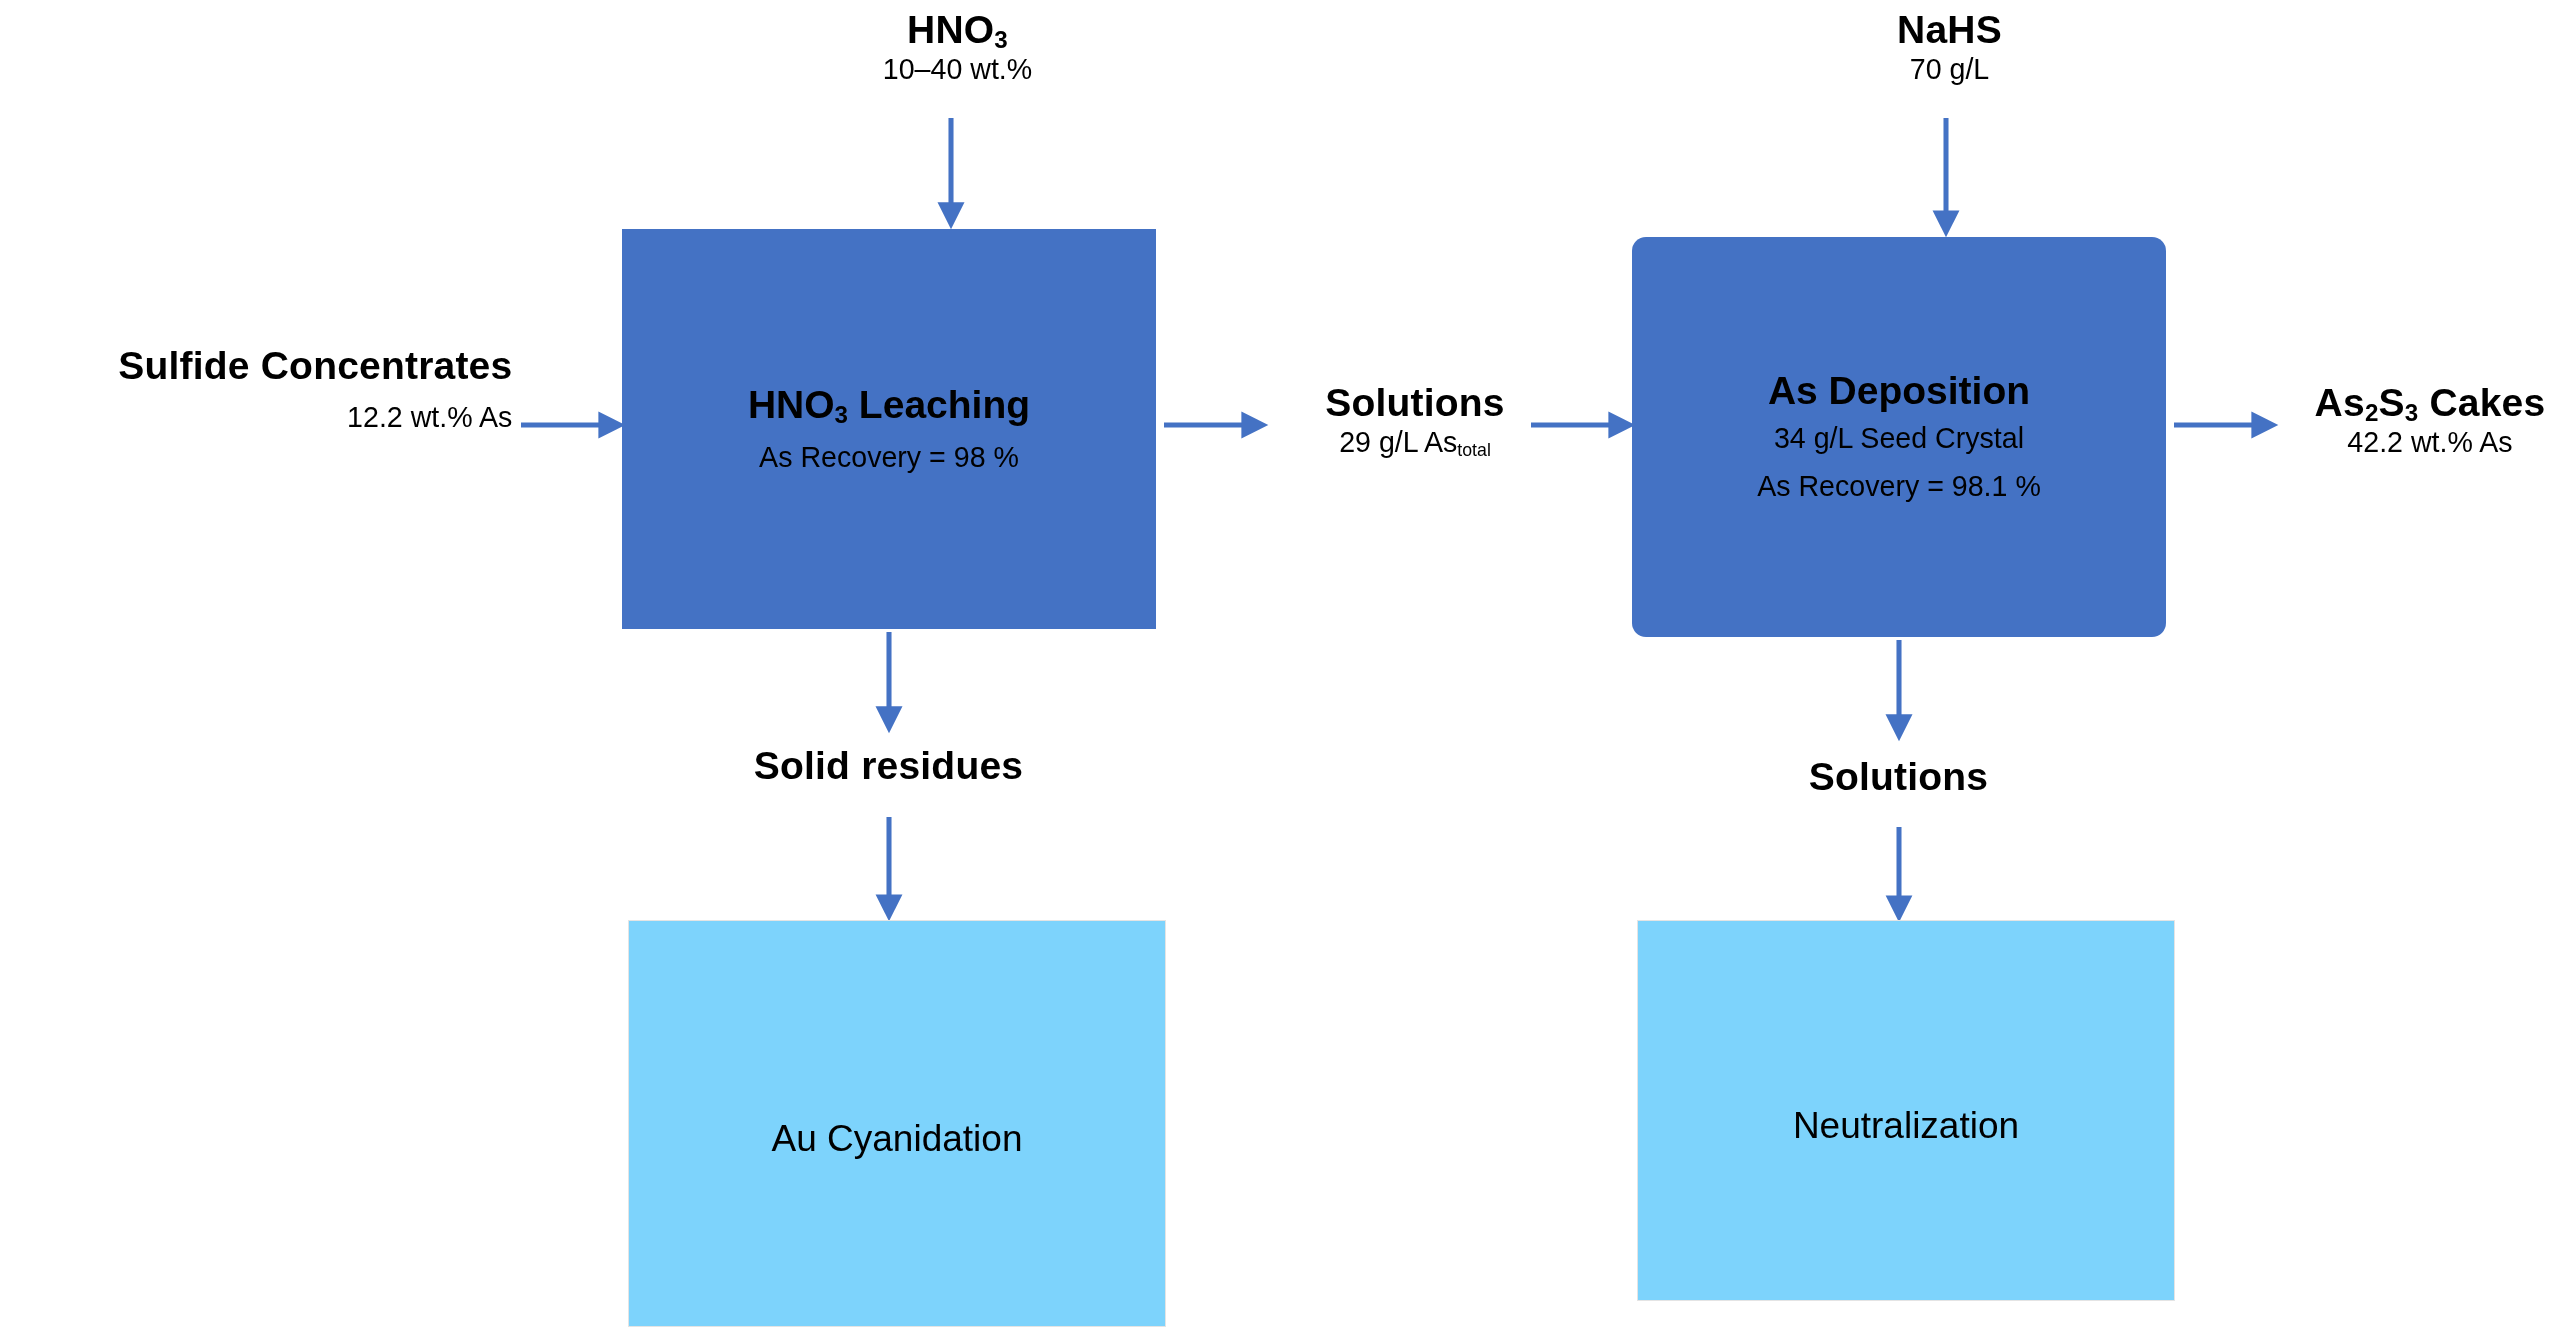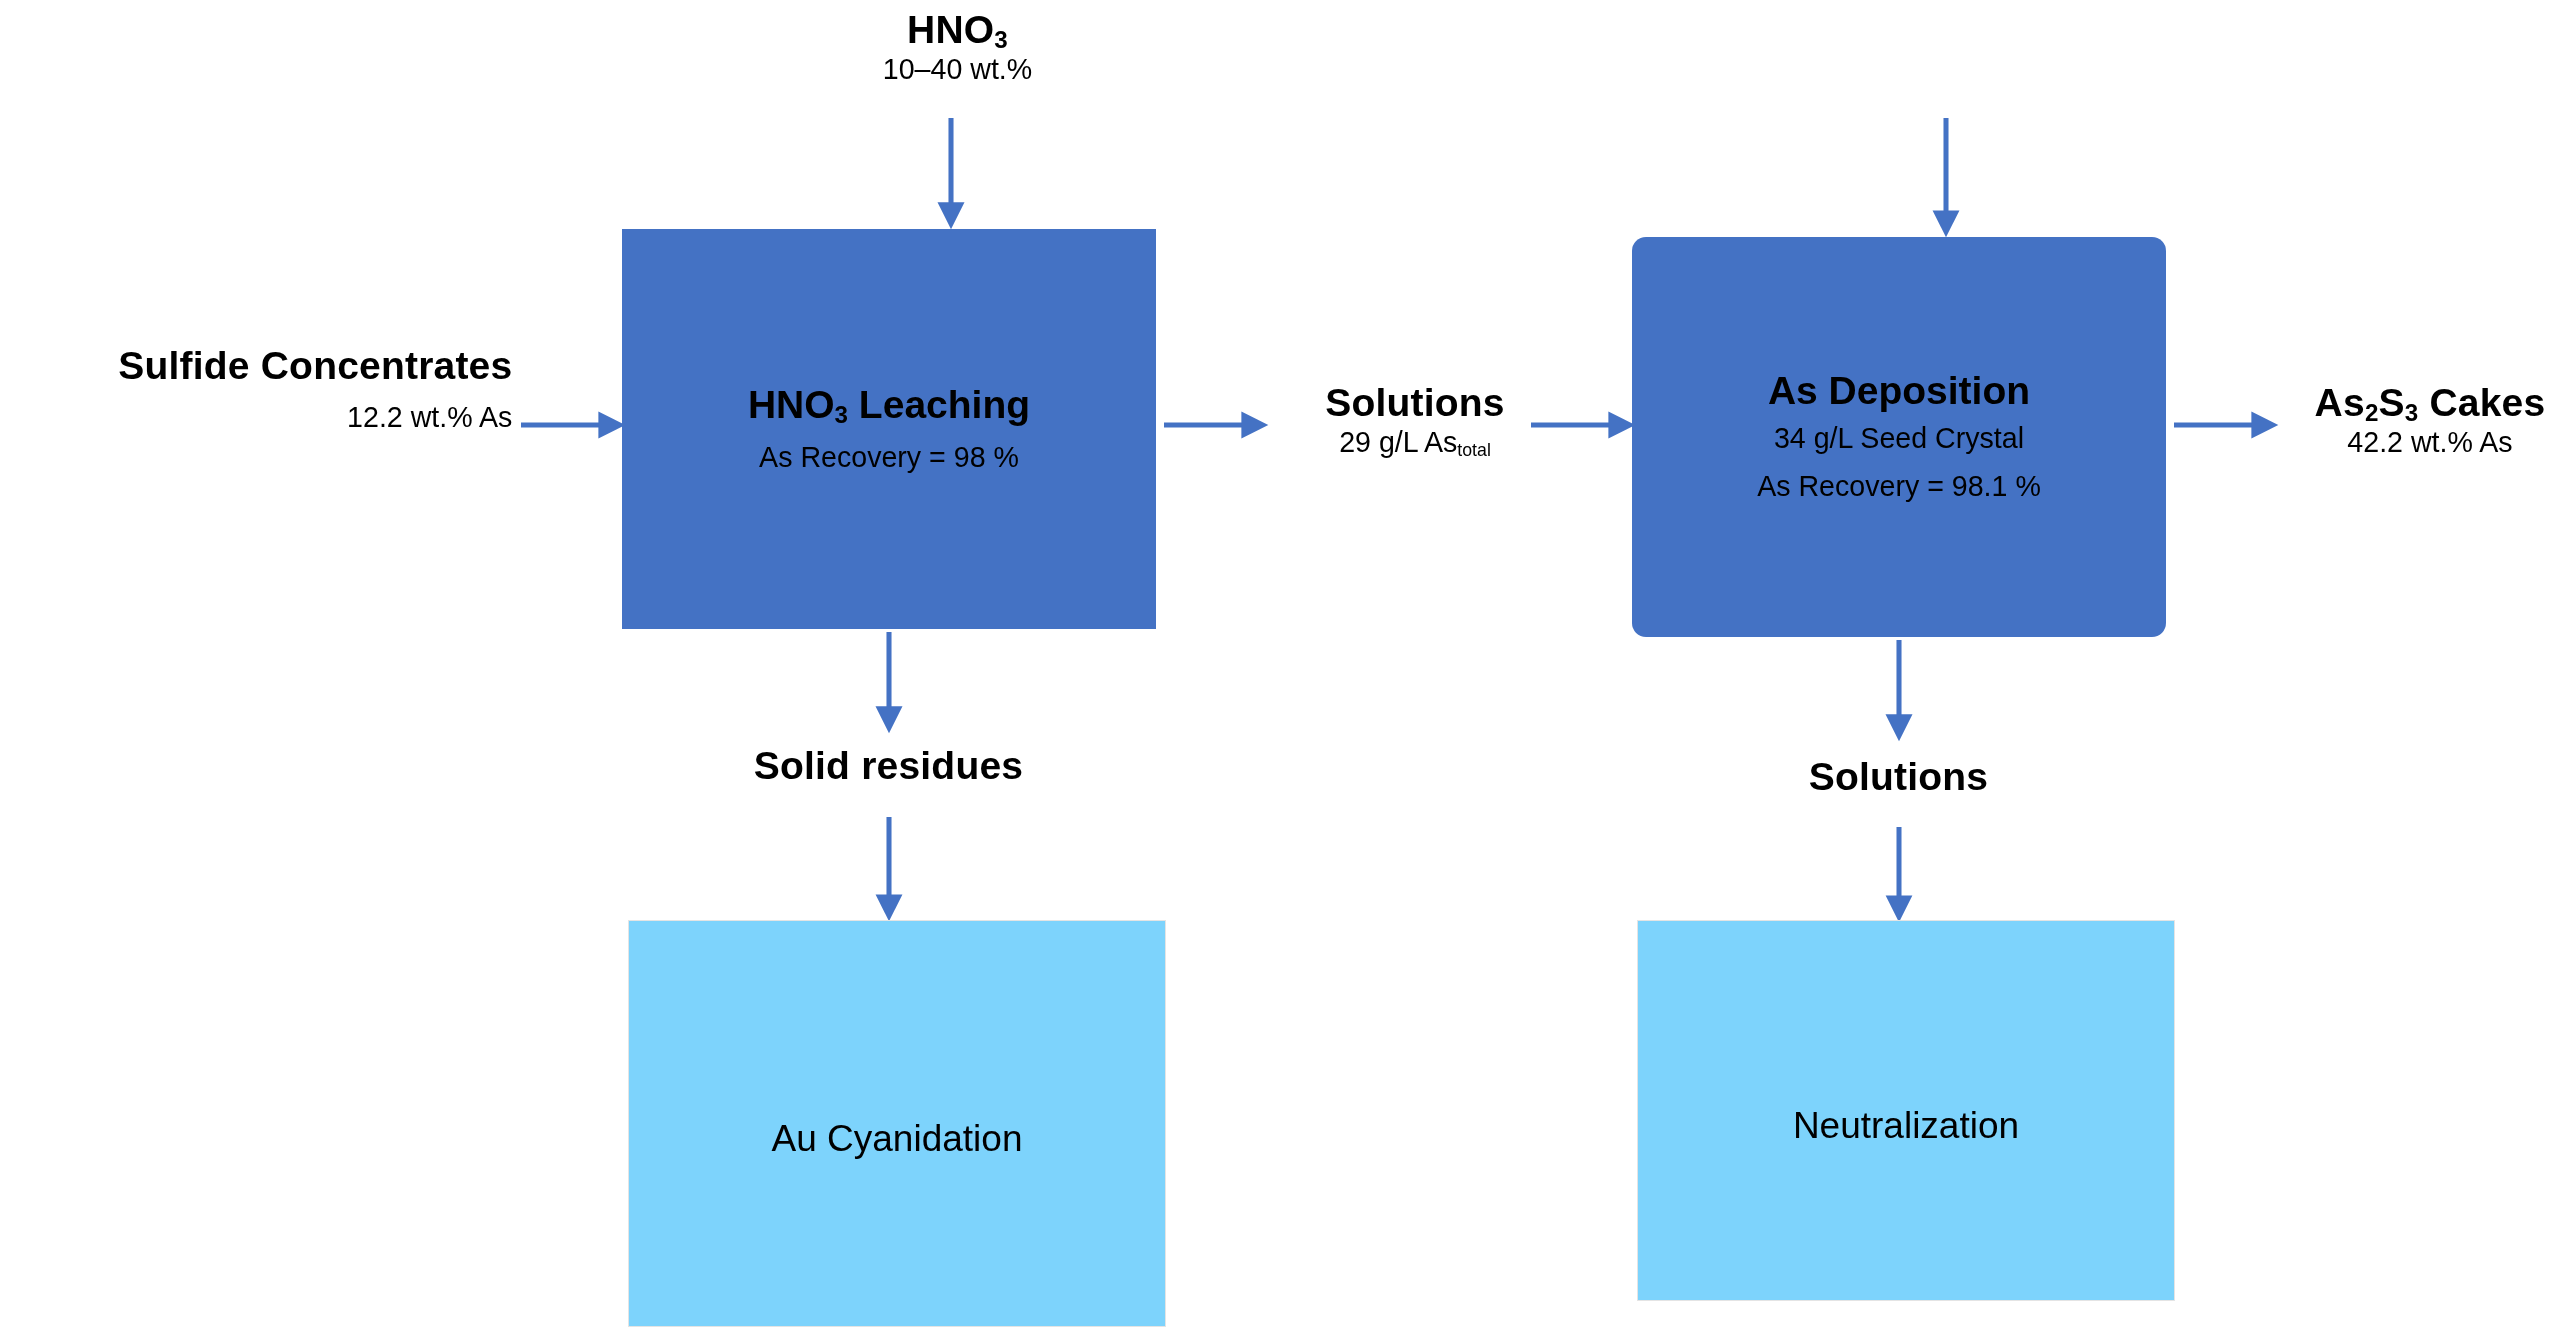--- a/index.html
+++ b/index.html
@@ -87,20 +87,24 @@
 </head>
 <body>
 
 <div id="canvas">
 
   <div class="tblock" style="left:739px; top:6.7px; width:437px;">
     <div class="t-bold">HNO<sub>3</sub></div>
     <div class="t-sub">10–40 wt.%</div>
   </div>
 
+  <div class="tblock" style="left:1731px; top:6.7px; width:437px;">
+    <div class="t-bold">NaHS</div>
+    <div class="t-sub">70 g/L</div>
+  </div>
 
   <div class="arrow" style="left:934px; top:118px;">
     <svg width="34" height="113" viewBox="0 0 40 134">
       <line x1="20" y1="0" x2="20" y2="104" stroke="#4472C4" stroke-width="6"></line>
       <polygon points="20,132 4,100 36,100" fill="#4472C4"></polygon>
     </svg>
   </div>
 
   <div class="arrow" style="left:1929px; top:118px;">
     <svg width="34" height="121" viewBox="0 0 40 144">

